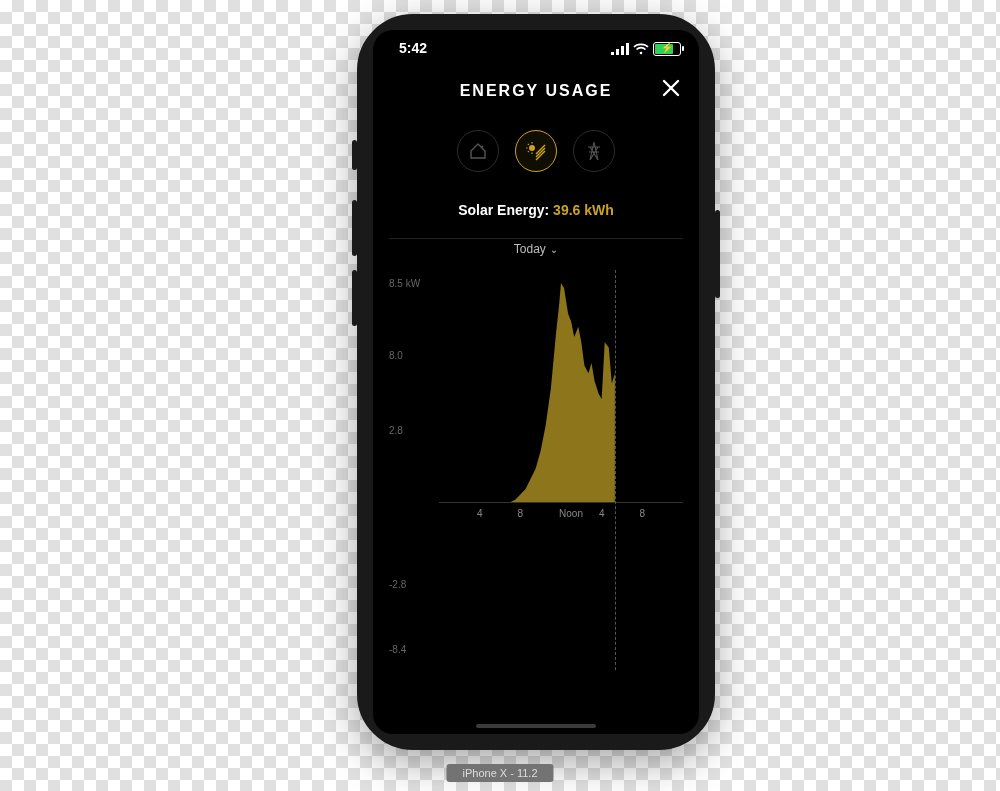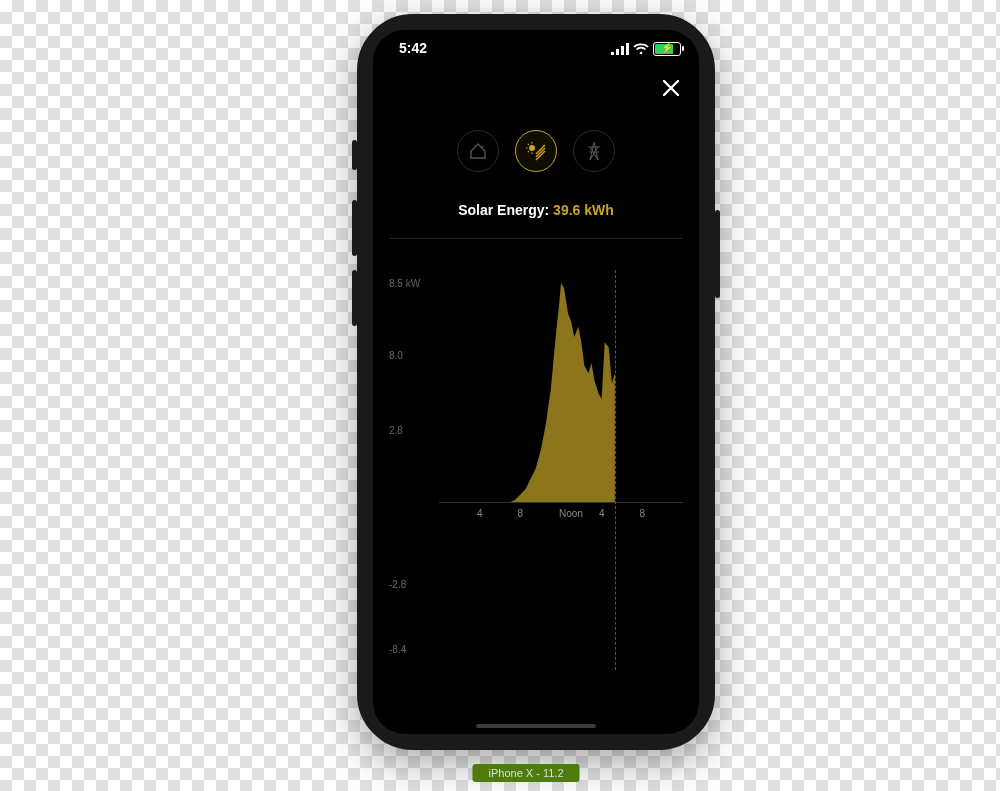--- a/index.html
+++ b/index.html
@@ -19,21 +19,21 @@
     background:#000;border:16px solid #1a1a1a;border-radius:56px;
     box-shadow:0 12px 40px rgba(0,0,0,.35);
   }
   .btn-side{position:absolute;background:#1a1a1a;border-radius:3px;}
   .btn-l1{left:-21px;top:110px;width:5px;height:30px;}
   .btn-l2{left:-21px;top:170px;width:5px;height:56px;}
   .btn-l3{left:-21px;top:240px;width:5px;height:56px;}
   .btn-r {right:-21px;top:180px;width:5px;height:88px;}
   .notch{position:absolute;left:50%;top:0;width:166px;height:28px;background:#1a1a1a;border-radius:0 0 18px 18px;transform:translateX(-50%);}
 
-  .screen{position:absolute;inset:0;background:#000;border-radius:32px;overflow:hidden;color:#fff;}
+  .screen{position:absolute;inset:0;background:#000;border-radius:20px;overflow:hidden;color:#fff;}
 
   
   .status{position:absolute;top:10px;left:0;right:0;height:20px;font-size:14px;font-weight:600;}
   .status-time{position:absolute;left:26px;top:0;}
   .status-right{position:absolute;right:18px;top:2px;display:flex;gap:4px;align-items:center;}
   .sig svg,.wifi svg{display:block;}
   .batt{width:26px;height:12px;border:1px solid #fff;border-radius:3px;position:relative;}
   .batt::after{content:"";position:absolute;right:-4px;top:3px;width:2px;height:5px;background:#fff;border-radius:1px;}
   .batt-fill{position:absolute;left:1px;top:1px;bottom:1px;width:70%;background:#30d158;border-radius:1px;}
   .batt-bolt{position:absolute;left:7px;top:-1px;font-size:10px;color:#000;}
@@ -64,21 +64,21 @@
   .now-line{position:absolute;top:0;bottom:34px;border-left:1px dashed #555;}
 
   .plot{position:absolute;left:50px;right:0;top:0;bottom:34px;}
   .plot svg{position:absolute;inset:0;width:100%;height:100%;}
 
   
   .home-ind{position:absolute;bottom:6px;left:50%;width:120px;height:4px;background:#3a3a3a;border-radius:3px;transform:translateX(-50%);}
 
   
   .caption{position:absolute;left:500px;top:764px;transform:translateX(-50%);
-    background:#4d7c0f;color:#ddd;font-size:11px;padding:3px 16px;border-radius:3px;margin-left:26px;}
+    background:#737373;color:#ddd;font-size:11px;padding:3px 16px;border-radius:3px;}
 </style>
 </head>
 <body>
 
 <div class="phone">
   <div class="btn-side btn-l1"></div>
   <div class="btn-side btn-l2"></div>
   <div class="btn-side btn-l3"></div>
   <div class="btn-side btn-r"></div>
   <div class="notch"></div>
@@ -107,20 +107,21 @@
               </g>
             </svg>
         </span>
         <span class="batt">
           <span class="batt-fill"></span>
             <span class="batt-bolt">⚡</span>
         </span>
       </span>
     </div>
 
+    <div class="hdr">ENERGY USAGE</div>
     <div class="close">
       <svg width="20" height="20" viewBox="0 0 20 20">
           <path d="M3 3 L17 17 M17 3 L3 17" stroke="#fff" stroke-width="2.4" stroke-linecap="round"></path>
         </svg>
     </div>
 
     <div class="cats">
       <div class="cat">
         <svg width="20" height="20" viewBox="0 0 20 20">
             <path d="M3 10 L10 3 L17 10 V17 H3 Z" fill="none" stroke="currentColor" stroke-width="1.4"></path>
@@ -149,20 +150,23 @@
             <path d="M9 1 L5 19 M9 1 L13 19 M3 6 H15 M4 11 H14 M5 19 L13 6 M13 19 L5 6" fill="none" stroke="currentColor" stroke-width="1.1"></path>
           </svg>
       </div>
     </div>
 
     <div class="metric">
       <span>Solar Energy: </span><span class="val">39.6 kWh</span>
     </div>
 
     <div class="divider"></div>
+    <div class="range">
+      <span>Today</span><span class="chev">⌄</span>
+    </div>
 
     <div class="chart" id="chart">
       <div class="plot" id="plot">
         <svg id="plot-svg" preserveAspectRatio="none" viewBox="0 0 244 400">
             <path d="M 0 232.25806451612902 L 0 232.25806451612902 L 40.666666666666664 232.25806451612902 L 50.833333333333336 232.25806451612902 L 61 232.25806451612902 L 71.16666666666667 232.25806451612902 L 76.25 229.67741935483872 L 81.33333333333333 224.51612903225805 L 86.41666666666667 219.35483870967744 L 91.5 209.03225806451613 L 96.58333333333333 198.70967741935485 L 101.66666666666667 180.6451612903226 L 106.75 154.83870967741936 L 111.83333333333333 118.70967741935482 L 116.91666666666667 64.51612903225805 L 119.96666666666667 36.12903225806451 L 122 12.903225806451587 L 125.05000000000001 18.064516129032256 L 129.11666666666667 43.87096774193549 L 132.16666666666666 51.61290322580646 L 135.21666666666667 67.09677419354836 L 139.28333333333333 56.774193548387075 L 142.33333333333334 72.25806451612902 L 145.38333333333333 95.4838709677419 L 149.45 103.22580645161293 L 152.5 92.90322580645159 L 155.55 110.9677419354839 L 159.61666666666667 123.87096774193549 L 162.66666666666666 129.03225806451616 L 165.71666666666667 72.25806451612902 L 169.78333333333333 77.4193548387097 L 172.83333333333334 113.5483870967742 L 175.88333333333333 103.22580645161293 L 175.88333333333333 232.25806451612902 Z" fill="#a58a1f" fill-opacity="0.85"></path>
           </svg>
       </div>
     <div class="ylab" style="top: 12.9032px;">8.5 kW</div>
         <div class="ylab" style="top: 85.1613px;">8.0</div>
         <div class="ylab" style="top: 160px;">2.8</div>

